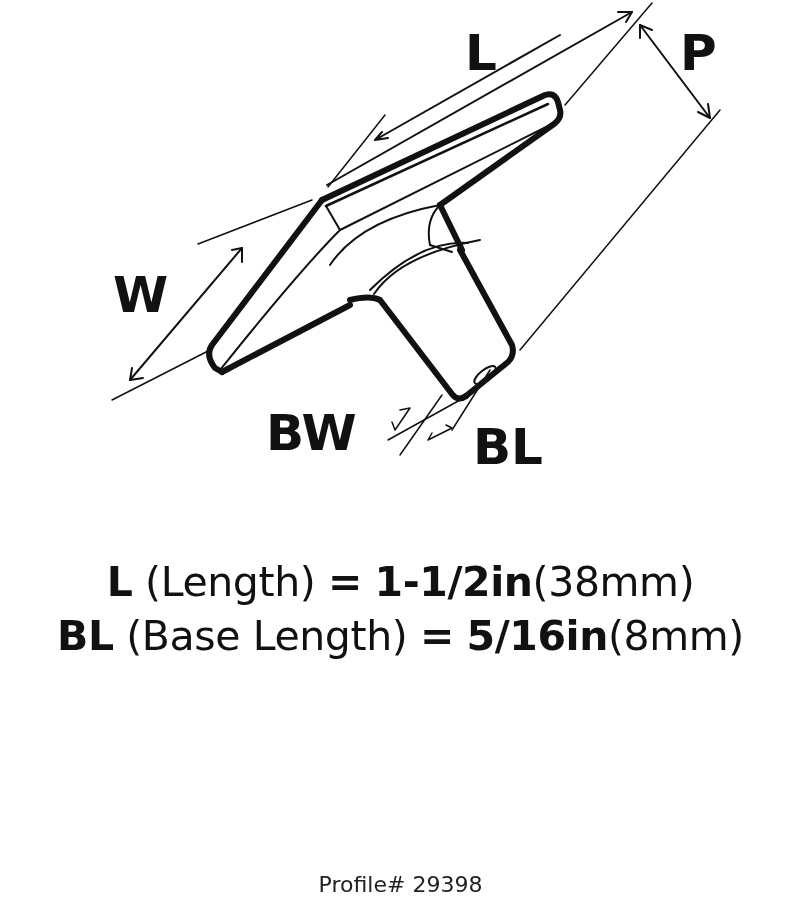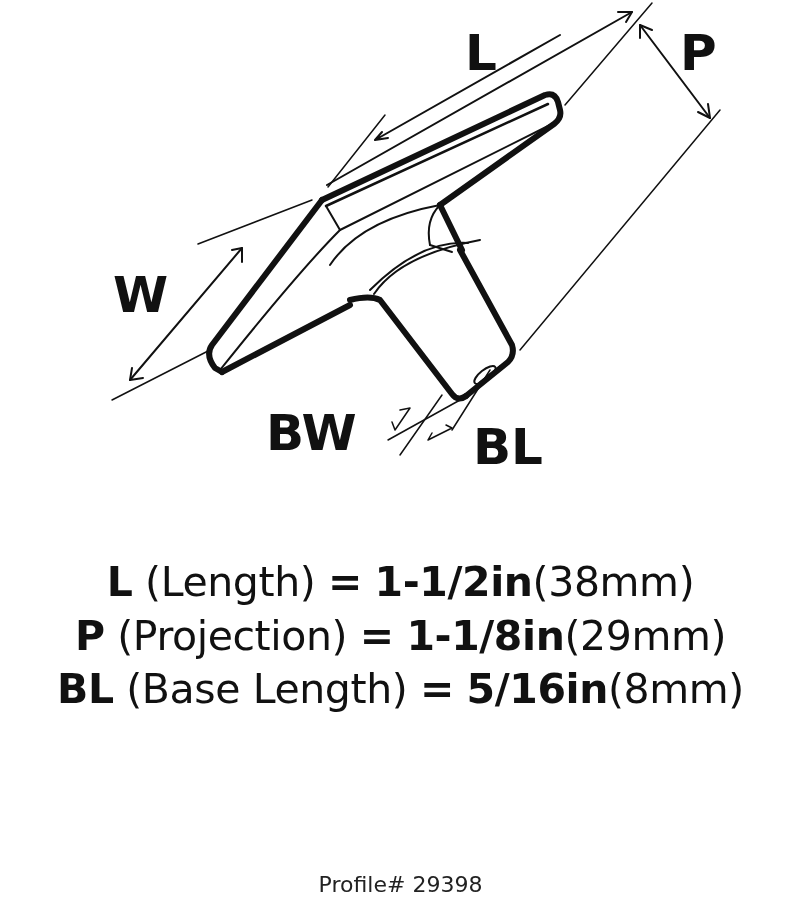--- a/index.html
+++ b/index.html
@@ -81,26 +81,20 @@
 </div>
 
 <div class="specs">
   <div class="spec-row">
     <span class="key">L</span>
     <span class="desc">(Length)</span>
     <span class="eq">=</span>
     <span class="inch">1-1/2in</span><span class="mm">(38mm)</span>
   </div>
   <div class="spec-row">
-    <span class="key">P</span>
-    <span class="desc">(Projection)</span>
-    <span class="eq">=</span>
-    <span class="inch">1-1/8in</span><span class="mm">(29mm)</span>
-  </div>
-  <div class="spec-row">
     <span class="key">BL</span>
     <span class="desc">(Base Length)</span>
     <span class="eq">=</span>
     <span class="inch">5/16in</span><span class="mm">(8mm)</span>
   </div>
 </div>
 
 <div class="profile">Profile# 29398</div>
 
 </body></html>

